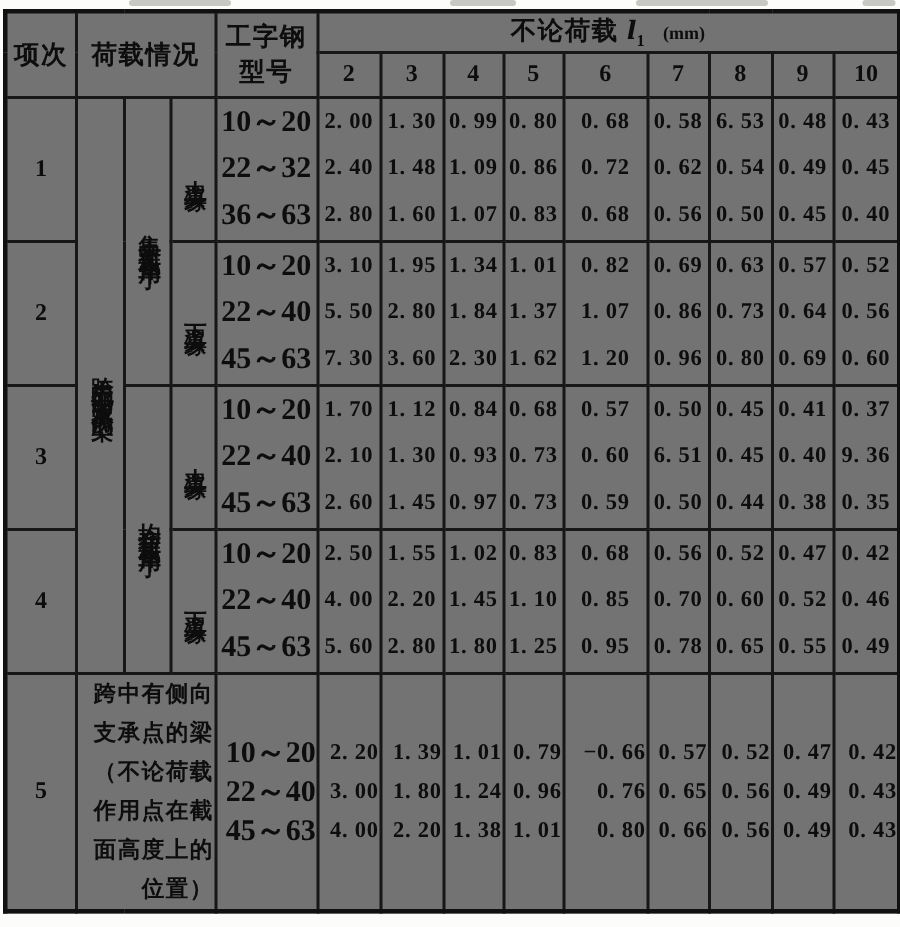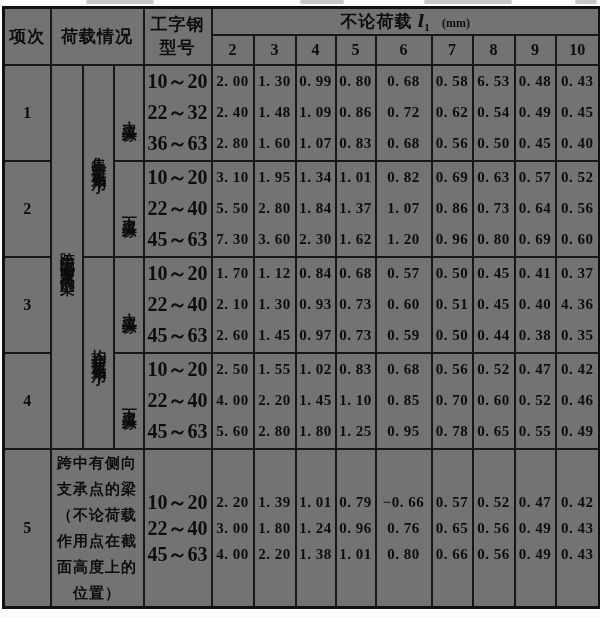--- a/index.html
+++ b/index.html
@@ -53,21 +53,21 @@
     letter-spacing:4px;
     line-height:1.05;
   }
   .vt.long{letter-spacing:3px;}
   .vt.short{letter-spacing:3px;}
 
   
   .line{height:31px;line-height:31px;white-space:nowrap;}
   .model .line{font-size:20px;letter-spacing:0px;}
   .v .line{font-size:15px;letter-spacing:0.5px;}
-  .sec5 .line{height:26px;line-height:26px;}
+  .sec5 .line{height:26px;line-height:26px;text-align:right;}
 
   .desc .line{height:26px;line-height:26px;font-size:15px;letter-spacing:1px;}
 </style>
 </head>
 <body>
 
 <div class="artifact" style="left:86px;top:0;width:68px;"></div>
 <div class="artifact" style="left:300px;top:0;width:44px;"></div>
 <div class="artifact" style="left:424px;top:0;width:88px;"></div>
 <div class="artifact" style="left:575px;top:0;width:22px;"></div>
@@ -269,36 +269,36 @@
           <div class="line">0. 73</div>
           <div class="line">0. 73</div>
         </td>
       <td class="v">
           <div class="line">0. 57</div>
           <div class="line">0. 60</div>
           <div class="line">0. 59</div>
         </td>
       <td class="v">
           <div class="line">0. 50</div>
-          <div class="line">0. 51</div>
+          <div class="line">6. 51</div>
           <div class="line">0. 50</div>
         </td>
       <td class="v">
           <div class="line">0. 45</div>
           <div class="line">0. 45</div>
           <div class="line">0. 44</div>
         </td>
       <td class="v">
           <div class="line">0. 41</div>
           <div class="line">0. 40</div>
           <div class="line">0. 38</div>
         </td>
       <td class="v">
           <div class="line">0. 37</div>
-          <div class="line">4. 36</div>
+          <div class="line">9. 36</div>
           <div class="line">0. 35</div>
         </td>
     </tr>
 
     <tr class="sec">
       <td class="itemno">4</td>
       <td>
         <span class="vt short">下翼缘</span>
       </td>
       <td class="model">

